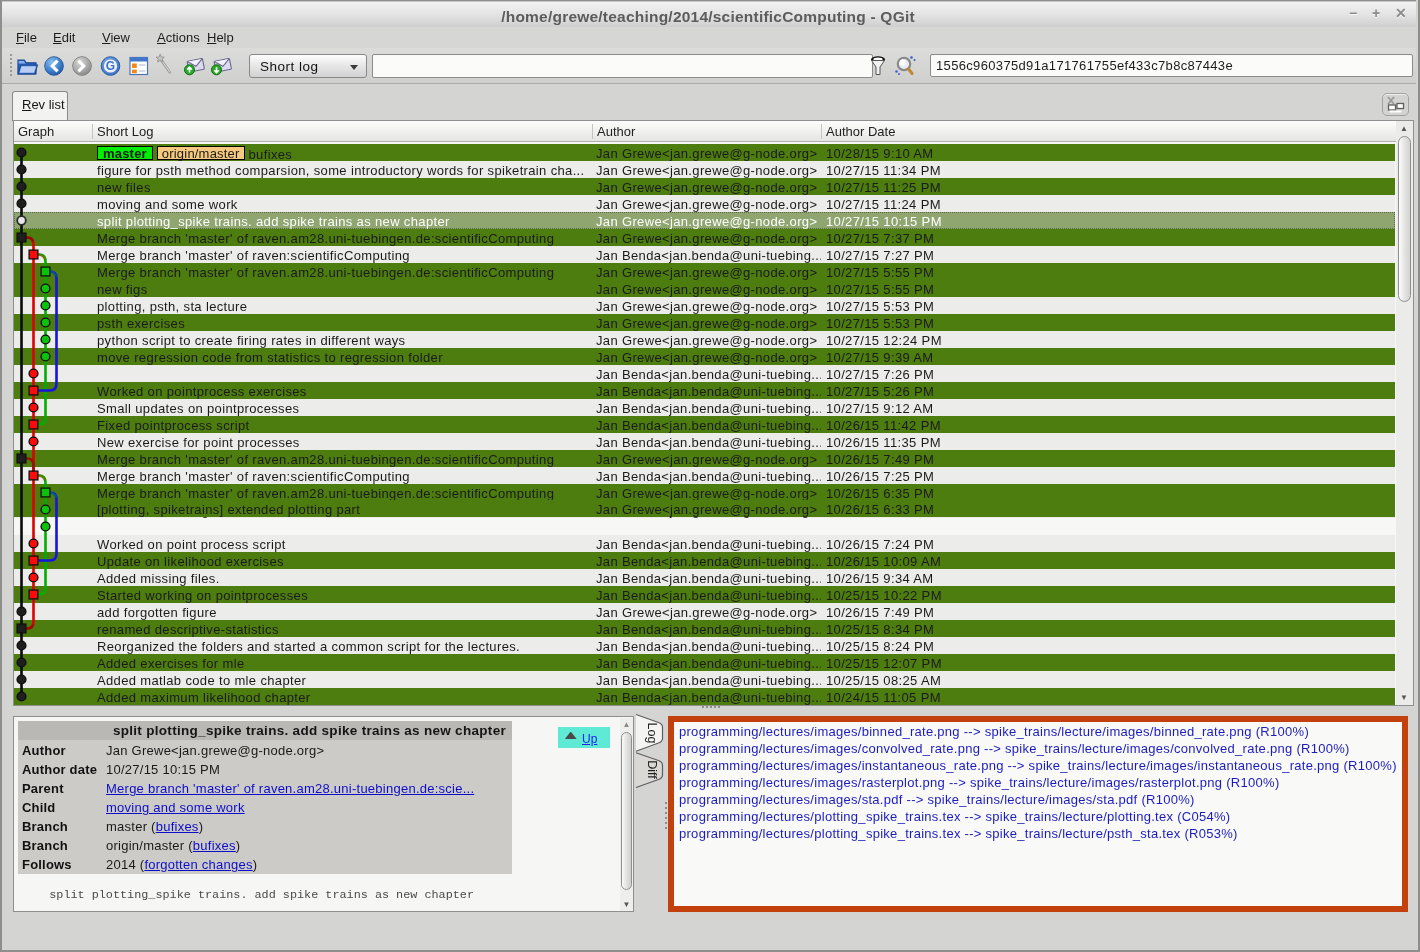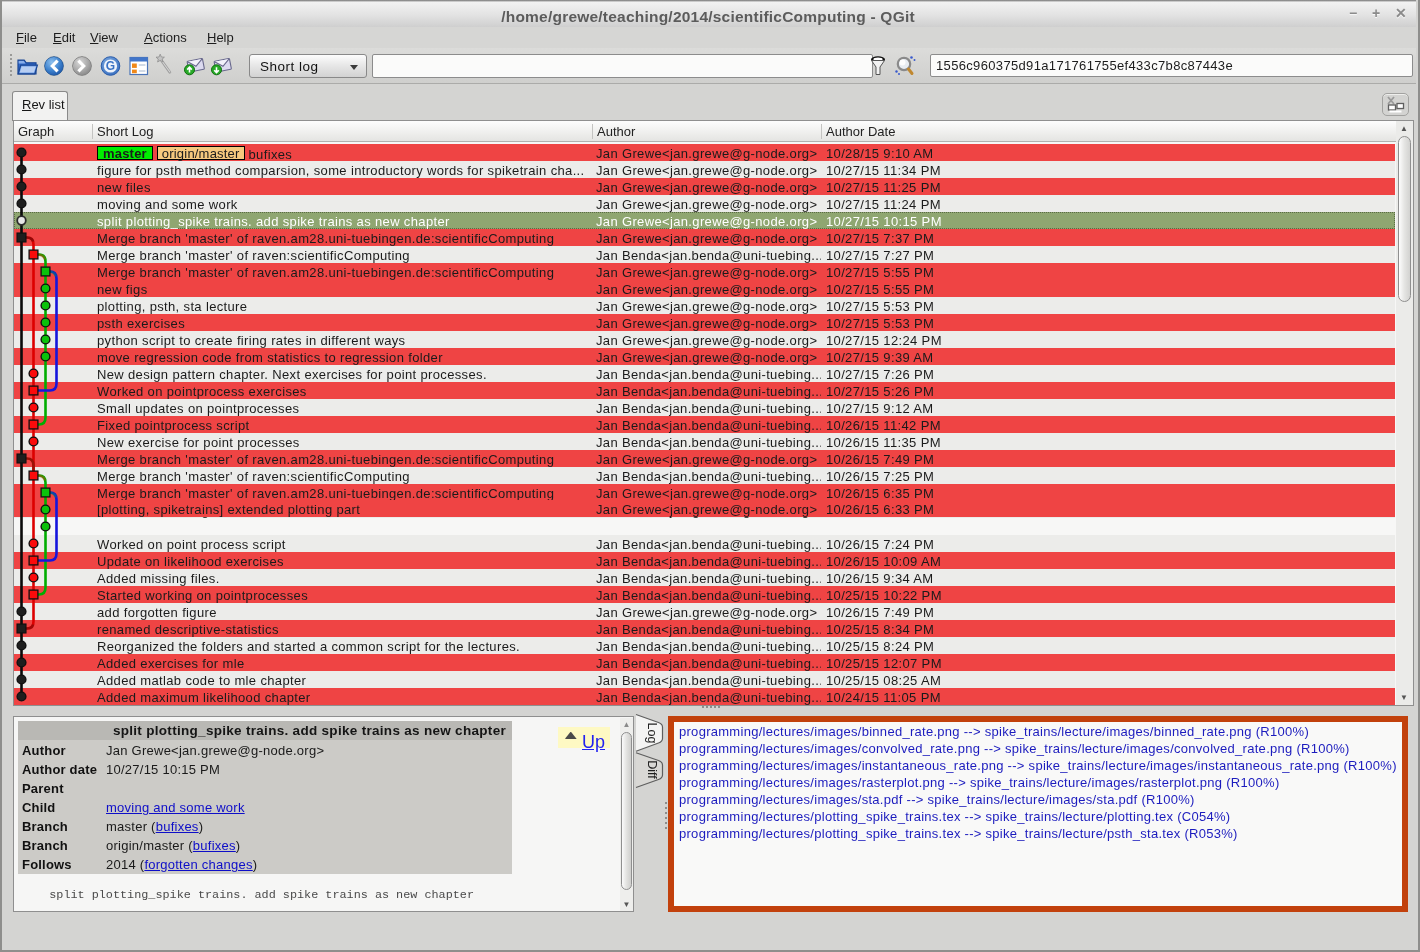--- a/index.html
+++ b/index.html
@@ -17,58 +17,58 @@
 #combo span{position:absolute;left:10px;top:4px;}
 #combo .arr{left:auto;right:8px;top:10px;width:0;height:0;border-left:4px solid transparent;border-right:4px solid transparent;border-top:5px solid #3a3a3a;}
 .tbinput{background:#fbfbfa;border:1px solid #8c8c8c;border-radius:2px;font-size:13px;color:#1c1c1c;}
 #revtab{left:12px;top:91px;width:56px;height:30px;background:#f2f2f1;border:1px solid #8a8a8a;border-bottom:none;border-radius:3px 3px 0 0;font-size:13px;color:#161616;}
 #revtab span{position:absolute;left:9px;top:5px;}
 #minibtn{left:1382px;top:93px;width:27px;height:23px;border:1px solid #a2a2a0;border-radius:5px;background:#d3d3d1;box-shadow:inset 0 1px 0 #eeeeec;}
 #revpane{left:13px;top:120px;width:1401px;height:586px;border:1px solid #8f8f8f;background:#f7f7f6;}
 #revhead{left:0;top:0;width:1399px;height:21px;background:linear-gradient(#fdfdfd,#ececea 70%,#e4e4e2);border-bottom:1px solid #b1b1af;font-size:13px;color:#222;}
 .hsep{top:3px;width:1px;height:15px;background:#c3c3c1;}
 .row{left:0px;width:1381px;height:17px;font-size:13px;letter-spacing:0.35px;color:#1b1b1b;white-space:nowrap;overflow:hidden;}
-.rw{background:#ef4444;}
+.rw{background:#4d7c0f;}
 .rg{background:#ececea;}
 .rsel{background:#8fa671;color:#fff;outline:1px dotted #5a6b44;outline-offset:-1px;}
 .c1{position:absolute;left:83px;top:1.5px;}
 .c2{position:absolute;left:582px;top:1.5px;width:225px;overflow:hidden;white-space:nowrap;}
 .c3{position:absolute;left:812px;top:1.5px;}
 .tag{display:inline-block;border:1px solid #000;font-size:13px;letter-spacing:0.2px;padding:0 4px;height:14px;line-height:14px;vertical-align:1px;}
 #vscroll{left:1382px;top:0px;width:17px;height:584px;background:#ebebe9;}
 #vthumb{left:1.5px;top:15px;width:13px;height:166px;background:linear-gradient(90deg,#fdfdfd,#e4e4e2 50%,#d2d2d0);border:1px solid #8f8f8f;border-radius:7px;}
 .sarr{font-size:8px;color:#555;font-family:"Liberation Sans",sans-serif;}
 #dpane{left:13px;top:716px;width:621px;height:196px;border:1px solid #8f8f8f;background:#f6f6f5;}
 #graybox{left:4px;top:4px;width:494px;height:153px;background:#cccbc7;}
 #gtitle{left:0;top:0;width:494px;height:19px;background:#b9b8b4;font-weight:bold;font-size:13.5px;letter-spacing:0.3px;color:#151515;}
 #gtitle span{position:absolute;right:6px;top:2px;}
 .dlab{position:absolute;left:4px;font-weight:bold;font-size:13px;letter-spacing:0.2px;color:#111;}
 .dval{position:absolute;left:88px;font-size:13px;letter-spacing:0.25px;color:#1a1a1a;white-space:nowrap;}
 a.lnk{color:#0e0ec8;text-decoration:underline;}
-#upbox{left:544px;top:10px;width:52px;height:21px;background:#fef9c3;font-size:18px;}
+#upbox{left:544px;top:10px;width:52px;height:21px;background:#5eead4;font-size:12px;}
 #dmono{left:14px;top:171px;font-family:"Liberation Mono",monospace;font-size:11.8px;color:#4a4a4a;white-space:pre;}
 #dscroll{left:606px;top:1px;width:13px;height:193px;background:#eeeeec;}
 #dthumb{left:1px;top:14px;width:10.5px;height:158px;background:linear-gradient(90deg,#fbfbfb,#e0e0de 55%,#cfcfcd);border:1px solid #8f8f8f;border-radius:6px;}
 #fpane{left:668px;top:716px;width:740px;height:196px;border:6px solid #c2410c;background:#f9f9f8;font-size:13px;letter-spacing:0.28px;color:#1c1cbe;}
 .fl{position:absolute;left:5px;white-space:nowrap;}
 .dot{position:absolute;width:2px;height:2px;background:#8d8d8b;}
 </style></head>
 <body>
 <div id="frame" class="abs"></div>
 <div id="titlebar" class="abs">
     <div id="title" class="abs">/home/grewe/teaching/2014/scientificComputing - QGit</div>
 <div class="winbtn abs" style="left:1349px;">−</div>
 <div class="winbtn abs" style="left:1372px;">+</div>
 <div class="winbtn abs" style="left:1395px;">✕</div>
   </div>
 <div id="menubar" class="abs">
 <div class="mi abs" style="left:16px;"><u>F</u>ile</div>
 <div class="mi abs" style="left:53px;"><u>E</u>dit</div>
-<div class="mi abs" style="left:90px;"><u>V</u>iew</div>
-<div class="mi abs" style="left:144px;"><u>A</u>ctions</div>
+<div class="mi abs" style="left:102px;"><u>V</u>iew</div>
+<div class="mi abs" style="left:157px;"><u>A</u>ctions</div>
 <div class="mi abs" style="left:207px;"><u>H</u>elp</div>
 </div>
 <div id="toolbar" class="abs"></div>
 <div id="tbgrip" class="abs"></div>
 <svg class="abs" style="left:14px;top:53px;" width="222" height="26" viewBox="0 0 222 26">
     <defs>
 <radialGradient id="bg1" cx="0.38" cy="0.3" r="0.85">
         <stop offset="0" stop-color="#8ec0ee"></stop>
         <stop offset="0.55" stop-color="#3c80cc"></stop>
         <stop offset="1" stop-color="#16499c"></stop>
@@ -223,21 +223,20 @@
       <span class="c1">python script to create firing rates in different ways</span>
       <span class="c2">Jan Grewe&lt;jan.grewe@g-node.org&gt;</span>
       <span class="c3">10/27/15 12:24 PM</span>
     </div>
 <div class="abs row rw" style="top:227px;">
       <span class="c1">move regression code from statistics to regression folder</span>
       <span class="c2">Jan Grewe&lt;jan.grewe@g-node.org&gt;</span>
       <span class="c3">10/27/15 9:39 AM</span>
     </div>
 <div class="abs row rg" style="top:244px;">
-      <span class="c1">New design pattern chapter. Next exercises for point processes.</span>
       <span class="c2">Jan Benda&lt;jan.benda@uni-tuebing...</span>
       <span class="c3">10/27/15 7:26 PM</span>
     </div>
 <div class="abs row rw" style="top:261px;">
       <span class="c1">Worked on pointprocess exercises</span>
       <span class="c2">Jan Benda&lt;jan.benda@uni-tuebing...</span>
       <span class="c3">10/27/15 5:26 PM</span>
     </div>
 <div class="abs row rg" style="top:278px;text-align:right;">
       <span class="c1">Small updates on pointprocesses</span>
@@ -406,20 +405,21 @@
 <div id="dpane" class="abs">
 <div id="graybox" class="abs">
       <div id="gtitle" class="abs">
         <span>split plotting_spike trains. add spike trains as new chapter</span>
       </div>
 <div class="dlab" style="top:22px;">Author</div>
       <div class="dval" style="top:22px;"><span>Jan Grewe&lt;jan.grewe@g-node.org&gt;</span></div>
       <div class="dlab" style="top:41px;">Author date</div>
       <div class="dval" style="top:41px;"><span>10/27/15 10:15 PM</span></div>
       <div class="dlab" style="top:60px;">Parent</div>
+      <div class="dval" style="top:60px;"><a class="lnk">Merge branch 'master' of raven.am28.uni-tuebingen.de:scie...</a></div>
       <div class="dlab" style="top:79px;">Child</div>
       <div class="dval" style="top:79px;"><a class="lnk">moving and some work</a></div>
       <div class="dlab" style="top:98px;">Branch</div>
       <div class="dval" style="top:98px;"><span>master (<a class="lnk">bufixes</a>)</span></div>
       <div class="dlab" style="top:117px;">Branch</div>
       <div class="dval" style="top:117px;"><span>origin/master (<a class="lnk">bufixes</a>)</span></div>
       <div class="dlab" style="top:136px;">Follows</div>
       <div class="dval" style="top:136px;"><span>2014 (<a class="lnk">forgotten changes</a>)</span></div>
 </div>
 <div id="upbox" class="abs">

